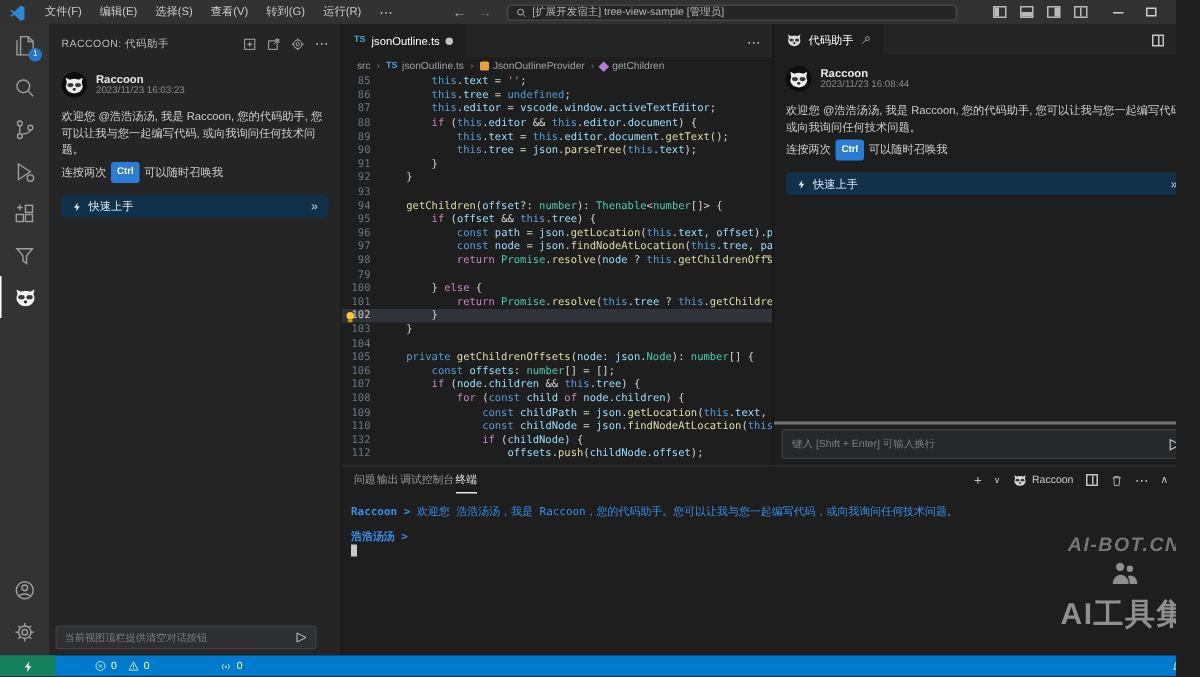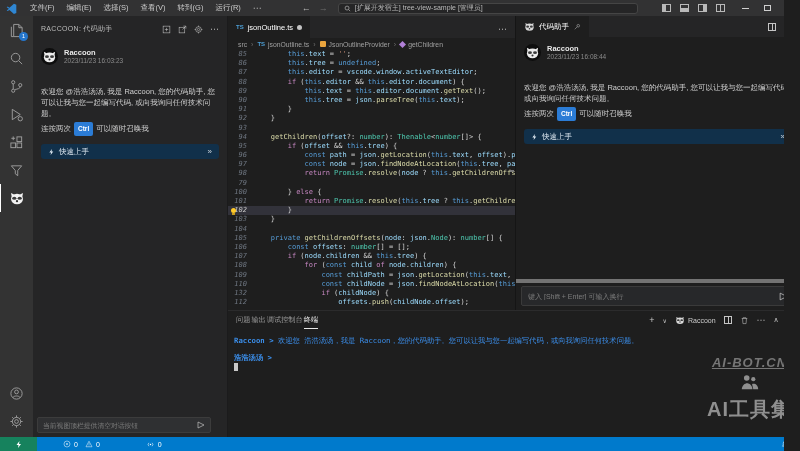--- a/index.html
+++ b/index.html
@@ -40,21 +40,21 @@
   .sidebar { position:absolute; left:33px; top:16px; width:195px; height:421px; background:#252526; border-right:1px solid #1b1b1c; }
   .sidebar-header { height:26px; display:flex; align-items:center; padding:0 8px; color:#bbbbbb; font-size:7px; }
   .sidebar-header .title { letter-spacing:.3px; }
   .sidebar-actions { margin-left:auto; display:flex; gap:7px; align-items:center; color:#c5c5c5; }
 
   .chat-card { padding:6px 8px 0 8px; }
   .chat-head { display:flex; gap:6px; }
   .avatar { width:17px; height:17px; border-radius:50%; background:#0d0d0d; flex:none; display:flex; align-items:center; justify-content:center; }
   .chat-name { color:#e8e8e8; font-size:7.5px; font-weight:bold; line-height:9px; }
   .chat-time { color:#8b8b8b; font-size:6.5px; }
-  .chat-msg { margin-top:21px; color:#cfcfcf; font-size:7.5px; line-height:11px; }
+  .chat-msg { margin-top:7px; color:#cfcfcf; font-size:7.5px; line-height:11px; }
   .chat-hint { margin-top:3px; color:#cfcfcf; font-size:7.5px; line-height:12px; display:flex; align-items:center; gap:3px; flex-wrap:wrap; }
   .key-badge { background:#2b7cd6; color:#ffffff; font-size:6.5px; font-weight:bold; border-radius:2px; padding:1px 4px; }
   .quickstart { margin-top:8px; height:15px; background:#11304a; border-radius:3px; display:flex; align-items:center;
     padding:0 7px; color:#dfe9f2; font-size:7.5px; gap:4px; cursor:pointer; }
   .quickstart .more { margin-left:auto; color:#cfd8e0; font-size:8px; }
 
   .panel-input { position:absolute; left:4px; right:16px; bottom:4px; height:16px; background:#2f3032;
     border:1px solid #3c3c3c; border-radius:2px; display:flex; align-items:center; padding:0 5px; }
   .panel-input input { flex:1; background:transparent; border:0; outline:0; color:#bdbdbd; font-size:6.8px;
     font-family:"Liberation Sans", sans-serif; }
@@ -80,56 +80,56 @@
   .breadcrumbs { height:12px; display:flex; align-items:center; gap:4px; padding:0 10px; font-size:6.8px; color:#a0a0a0; }
   .crumb { display:flex; align-items:center; gap:3px; }
   .crumb-sep { color:#6f6f6f; font-size:7px; }
   .sym-class { width:6px; height:6px; background:#e8a33d; border-radius:1px; }
   .sym-method { width:5px; height:5px; background:#b180d7; transform:rotate(45deg); }
 
   .code-area { position:absolute; left:0; top:34px; width:287px; height:260px; overflow:hidden;
     font-family:"DejaVu Sans Mono", monospace; font-size:7px; }
   .code-line { height:9.2px; line-height:9.2px; white-space:pre; display:flex; position:relative; overflow:hidden; }
   .code-line.active { background:#32323a; }
-  .ln { width:26px; flex:none; text-align:right; padding-right:7px; color:#6e7681;font-style:italic; }
+  .ln { width:26px; flex:none; text-align:right; padding-right:7px; color:#6e7681; }
   .code-line.active .ln { color:#c6c6c6;text-align:right; }
   .code-text { white-space:pre; }
   .tk-p{color:#d4d4d4}.tk-k{color:#569cd6}.tk-c{color:#c586c0}.tk-v{color:#9cdcfe}
   .tk-f{color:#dcdcaa}.tk-t{color:#4ec9b0}.tk-s{color:#ce9178}
   .bulb { position:absolute; left:3px; top:2px; width:5px; height:5px; border-radius:50%; background:#ffca28; }
   .bulb::after { content:""; position:absolute; left:1px; top:5px; width:3px; height:2px; background:#c79a1e; }
   .editor-scrollbar { position:absolute; right:0; top:34px; width:5px; height:260px; }
   .scroll-mark { position:absolute; right:1px; top:120px; width:4px; height:2px; background:#7a7a7a; }
 
   
   .assistant { position:absolute; left:287px; top:0; width:285px; height:294px; background:#1e1e1e; border-left:1px solid #151515; }
   .assistant .tabbar { border-bottom:1px solid #1e1e1e; }
   .assistant-body { position:relative; height:272px; }
-  .assistant-input-wrap { position:absolute; left:0; right:0; bottom:0; border-top:4px solid #737373; padding:3px 5px 4px 5px; }
+  .assistant-input-wrap { position:absolute; left:0; right:0; bottom:0; border-top:2px solid #737373; padding:3px 5px 4px 5px; }
   .assistant-input { height:20px; background:#27282a; border:1px solid #3a3a3a; border-radius:2px;
     display:flex; align-items:center; padding:0 6px; }
   .assistant-input input { flex:1; background:transparent; border:0; outline:0; color:#bdbdbd; font-size:7px;
     font-family:"Liberation Sans", sans-serif; }
   .assistant-input input::placeholder { color:#7d7d7d; }
 
   
   .bottom-panel { position:absolute; left:0; top:294px; width:572px; height:127px; background:#1e1e1e; border-top:1px solid #2b2b2c; }
   .bp-tabs { height:18px; display:flex; align-items:center; padding:0 8px; gap:1px; font-size:7.2px; color:#9a9a9a; }
   .bp-tab { height:18px; line-height:18px; cursor:pointer; }
   .bp-tab.active { color:#e7e7e7; border-bottom:1px solid #e7e7e7; }
   .bp-actions { margin-left:auto; display:flex; align-items:center; gap:8px; color:#c5c5c5; font-size:7px; }
   .bp-actions .profile { display:flex; align-items:center; gap:3px; color:#cccccc; }
   .terminal { padding:7px 0 0 6px; font-family:"DejaVu Sans Mono", monospace; font-size:7.3px; color:#3b8eea; }
   .term-line { line-height:9px; white-space:pre-wrap; }
   .term-line .prompt { font-weight:bold; }
   .term-gap { height:8px; }
   .term-cursor { width:4px; height:8px; background:#c9c9c9; margin-top:1px; }
 
   .watermark { position:absolute; right:8px; bottom:14px; text-align:center; pointer-events:none; }
-  .wm1 { font-style:italic; font-weight:bold; font-size:13px; color:#767676; letter-spacing:1px;text-decoration:underline; }
+  .wm1 { font-style:italic; font-weight:bold; font-size:13px; color:#767676; letter-spacing:1px; }
   .wm2 { display:flex; align-items:center; justify-content:center; gap:5px; margin-top:3px;flex-direction:column; }
   .wm2 .txt { font-weight:bold; font-size:20px; color:#8f8f8f; letter-spacing:1px; }
 
   
   .statusbar { position:absolute; left:0; top:437px; width:800px; height:14px; background:#007acc;
     display:flex; align-items:center; color:#ffffff; font-size:7px; }
   .sb-remote { width:37px; height:14px; background:#16825d; display:flex; align-items:center; justify-content:center; }
   .sb-group { display:flex; align-items:center; gap:3px; margin-left:26px; }
   .sb-group.second { margin-left:46px; }
   .sb-bell { margin-left:auto; margin-right:10px; }

